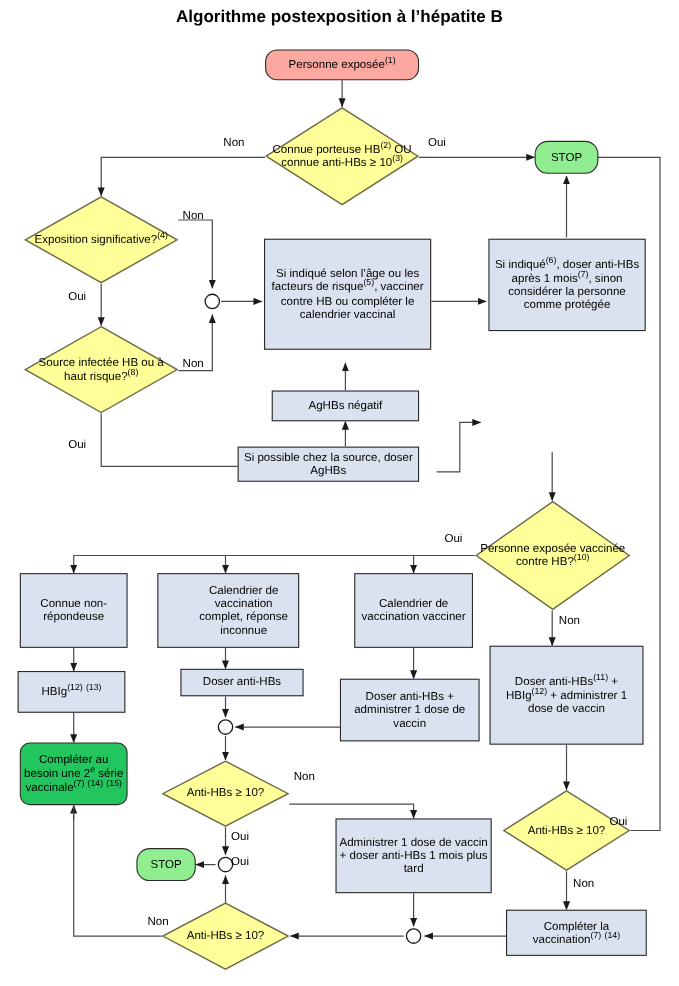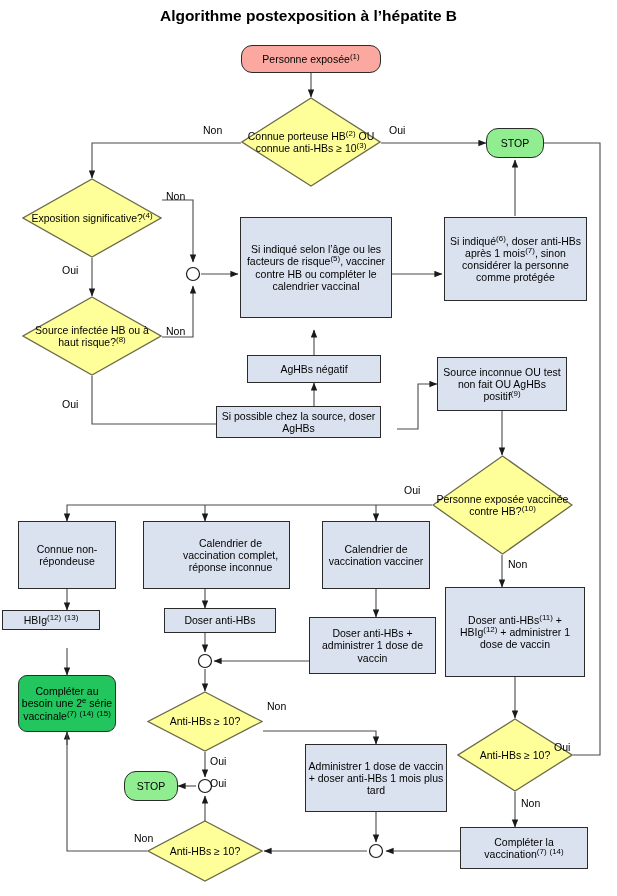--- a/index.html
+++ b/index.html
@@ -232,48 +232,45 @@
   </div>
 
   <div class="node rect" style="left:247px; top:355px; width:134px; height:28px;">
     <span class="txt">AgHBs négatif</span>
   </div>
 
   <div class="node rect" style="left:216px; top:406px; width:165px; height:32px;">
     <span class="txt">Si possible chez la source, doser AgHBs</span>
   </div>
 
-  <div class="node rect" style="left:437px; top:357px; width:130px; height:54px;">
-    <span class="txt">Source inconnue OU test non fait OU AgHBs positif<sup>(9)</sup></span>
-  </div>
 
   <div class="node diamond" style="left:432px; top:455px; width:141px; height:100px;">
     <svg class="dshape" viewBox="0 0 141 100" preserveAspectRatio="none">
       <polygon points="70.5,1 140,50 70.5,99 1,50" fill="#ffff99" stroke="#6b6b4a" stroke-width="1.3"></polygon>
     </svg>
     <span class="txt">Personne exposée vaccinée contre HB?<sup>(10)</sup></span>
   </div>
 
   <div class="node rect" style="left:18px; top:521px; width:98px; height:68px;">
     <span class="txt">Connue non-répondeuse</span>
   </div>
 
-  <div class="node rect" style="left:143px; top:521px; width:147px; height:68px;padding-left:28px;">
+  <div class="node rect" style="left:143px; top:521px; width:129px; height:68px;padding-left:28px;">
     <span class="txt">Calendrier de vaccination complet, réponse inconnue</span>
   </div>
 
   <div class="node rect" style="left:322px; top:521px; width:108px; height:68px;">
     <span class="txt">Calendrier de vaccination vacciner</span>
   </div>
 
   <div class="node rect" style="left:445px; top:587px; width:140px; height:90px;">
     <span class="txt">Doser anti-HBs<sup>(11)</sup> + HBIg<sup>(12)</sup> + administrer 1 dose de vaccin</span>
   </div>
 
-  <div class="node rect" style="left:2px; top:610px; width:98px; height:20px;align-items:center;">
+  <div class="node rect" style="left:16px; top:610px; width:98px; height:38px;align-items:center;">
     <span class="txt">HBIg<sup>(12)</sup> <sup>(13)</sup></span>
   </div>
 
   <div class="node greenbox" style="left:18px; top:675px; width:98px; height:57px;">
     <span class="txt">Compléter au besoin une 2<sup>e</sup> série vaccinale<sup>(7)</sup> <sup>(14)</sup> <sup>(15)</sup></span>
   </div>
 
   <div class="node rect" style="left:164px; top:608px; width:112px; height:25px;">
     <span class="txt">Doser anti-HBs</span>
   </div>

